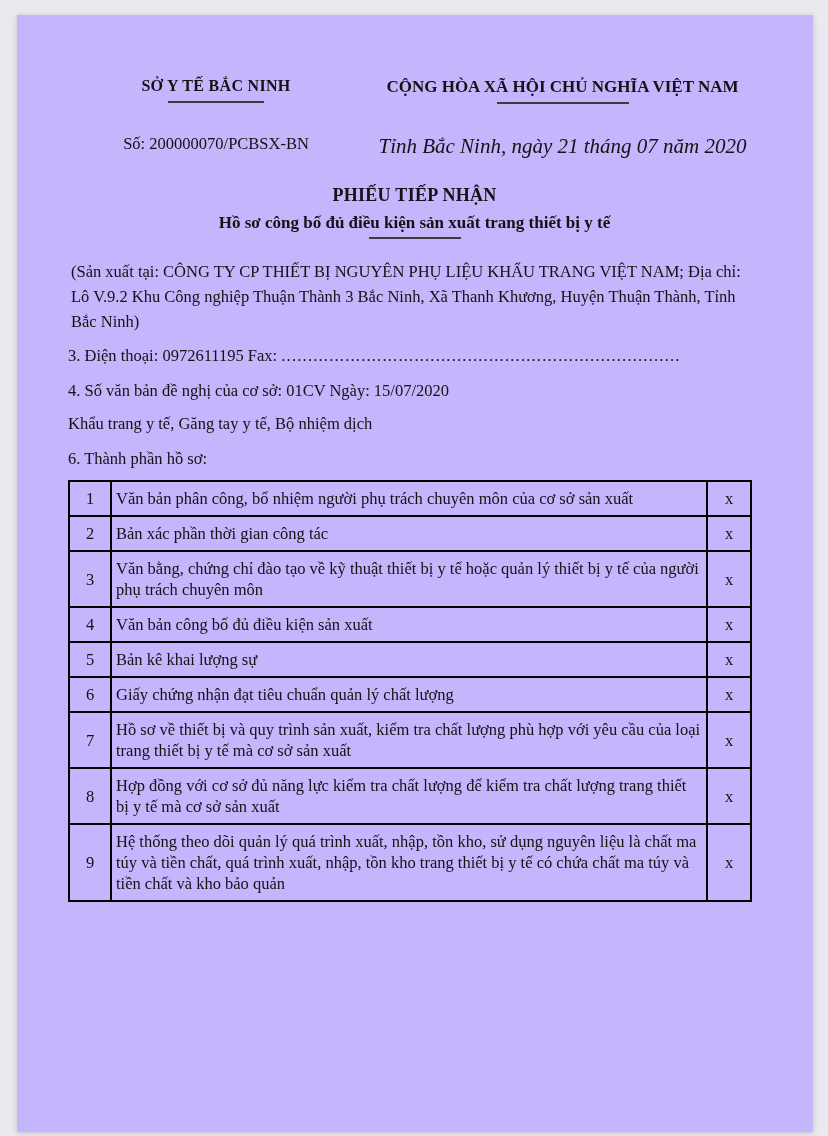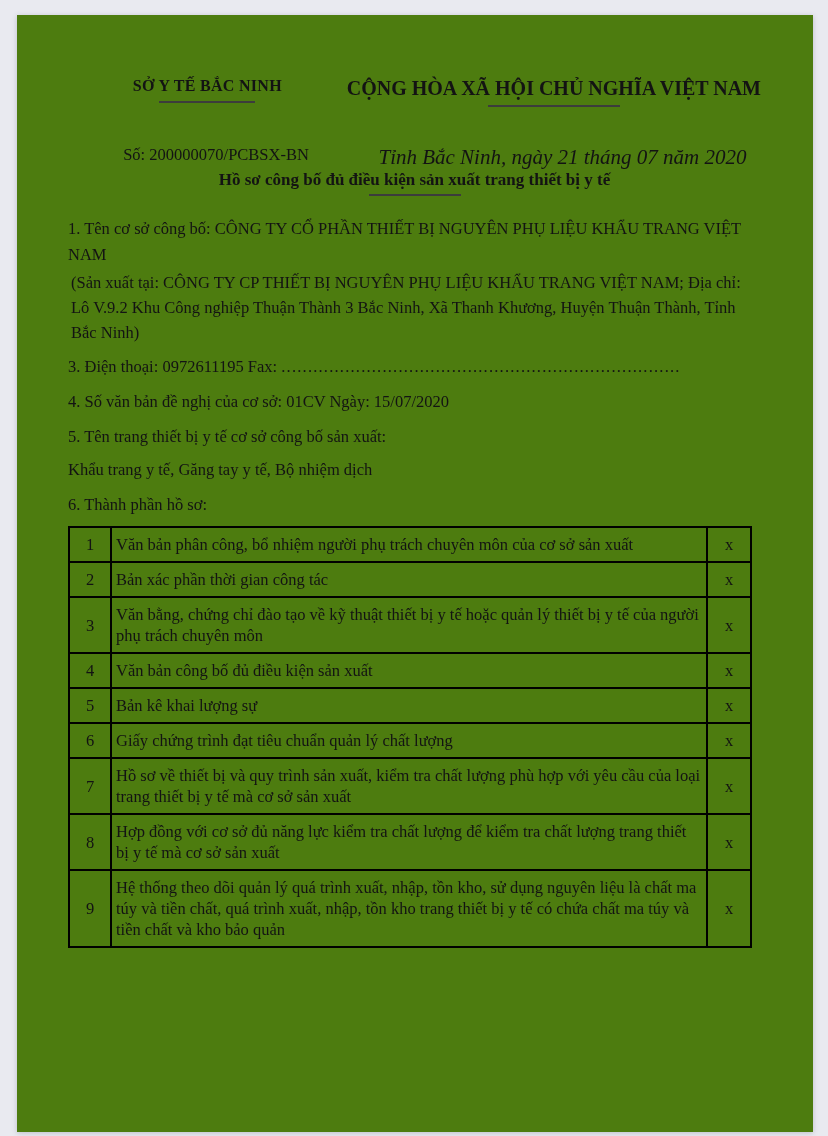--- a/index.html
+++ b/index.html
@@ -11,21 +11,21 @@
     background: #e9eaf0;
     min-height: 1136px;
     position: relative;
   }
   .page {
     position: absolute;
     left: 17px;
     top: 15px;
     width: 796px;
     height: 1117px;
-    background: #4d7c0f;
+    background: #c4b5fd;
     box-shadow: 0 1px 5px rgba(60,64,90,0.25);
   }
   .content {
     padding: 50px 52px 0 51px;
     color: #131313;
   }
   
   .header-row { display: flex; margin-top: 0; }
   .header-left {
     width: 296px;
@@ -37,39 +37,39 @@
     font-size: 16px;
     letter-spacing: 0.3px;
     white-space: nowrap;
   }
   .header-right {
     flex: 1;
     text-align: center;
   }
   .motto-line1 {
     font-weight: bold;
-    font-size: 20px;
+    font-size: 17px;
     padding-top: 12px;
     white-space: nowrap;
   }
   .motto-line2 {
     font-weight: bold;
     font-size: 16.5px;
     margin-top: 5px;
     white-space: nowrap;
   }
   .rule {
     height: 2px;
     background: #3c3c3c;
     margin: 4px auto 0 auto;
   }
   .rule-org { width: 96px; margin-top: 6px; }
   .rule-motto { width: 132px; margin-top: 5px; }
   
-  .ref-row { display: flex; margin-top: 38px; }
+  .ref-row { display: flex; margin-top: 30px; }
   .ref-left {
     width: 296px;
     text-align: center;
     font-size: 16.5px;
     white-space: nowrap;
   }
   .ref-right {
     flex: 1;
     text-align: center;
     font-style: italic;
@@ -81,20 +81,21 @@
     text-align: center;
     font-weight: bold;
     font-size: 18px;
     margin-top: 26px;
     letter-spacing: 0.3px;
   }
   .doc-subtitle {
     text-align: center;
     font-weight: bold;
     font-size: 17px;
+    margin-top: 7px;
   }
   .rule-subtitle { width: 92px; margin-top: 4px; }
   
   .fields { margin-top: 20px; }
   .field {
     font-size: 16.5px;
     line-height: 26px;
     margin-top: 9px;
   }
   .field.tight { margin-top: 7px; }
@@ -133,29 +134,28 @@
         <div class="motto-line1">CỘNG HÒA XÃ HỘI CHỦ NGHĨA VIỆT NAM</div>
         <div class="rule rule-motto"></div>
       </div>
     </div>
 
     <div class="ref-row">
       <div class="ref-left">Số: 200000070/PCBSX-BN</div>
       <div class="ref-right">Tỉnh Bắc Ninh, ngày 21 tháng 07 năm 2020</div>
     </div>
 
+    <div class="doc-title">PHIẾU TIẾP NHẬN</div>
     <div class="doc-subtitle">Hồ sơ công bố đủ điều kiện sản xuất trang thiết bị y tế</div>
     <div class="rule rule-subtitle"></div>
 
     <div class="fields">
-      <p class="field">1. Tên cơ sở công bố: CÔNG TY CỔ PHẦN THIẾT BỊ NGUYÊN PHỤ LIỆU KHẨU TRANG VIỆT NAM</p>
       <p class="field note">(Sản xuất tại: CÔNG TY CP THIẾT BỊ NGUYÊN PHỤ LIỆU KHẨU TRANG VIỆT NAM; Địa chỉ: Lô V.9.2 Khu Công nghiệp Thuận Thành 3 Bắc Ninh, Xã Thanh Khương, Huyện Thuận Thành, Tỉnh Bắc Ninh)</p>
       <p class="field"><span>3. Điện thoại: 0972611195  Fax:</span> <span class="dots">...........................................................................</span></p>
       <p class="field">4. Số văn bản đề nghị của cơ sở: 01CV Ngày: 15/07/2020</p>
-      <p class="field">5. Tên trang thiết bị y tế cơ sở công bố sản xuất:</p>
       <p class="field tight">Khẩu trang y tế, Găng tay y tế, Bộ nhiệm dịch</p>
       <p class="field">6. Thành phần hồ sơ:</p>
     </div>
 
     <table class="dossier">
       <tbody>
           <tr>
             <td class="col-no">1</td>
             <td class="col-text">Văn bản phân công, bổ nhiệm người phụ trách chuyên môn của cơ sở sản xuất</td>
             <td class="col-check">x</td>
@@ -175,21 +175,21 @@
             <td class="col-text">Văn bản công bố đủ điều kiện sản xuất</td>
             <td class="col-check">x</td>
           </tr>
           <tr>
             <td class="col-no">5</td>
             <td class="col-text">Bản kê khai lượng sự</td>
             <td class="col-check">x</td>
           </tr>
           <tr>
             <td class="col-no">6</td>
-            <td class="col-text">Giấy chứng trình đạt tiêu chuẩn quản lý chất lượng</td>
+            <td class="col-text">Giấy chứng nhận đạt tiêu chuẩn quản lý chất lượng</td>
             <td class="col-check">x</td>
           </tr>
           <tr>
             <td class="col-no">7</td>
             <td class="col-text">Hồ sơ về thiết bị và quy trình sản xuất, kiểm tra chất lượng phù hợp với yêu cầu của loại trang thiết bị y tế mà cơ sở sản xuất</td>
             <td class="col-check">x</td>
           </tr>
           <tr>
             <td class="col-no">8</td>
             <td class="col-text">Hợp đồng với cơ sở đủ năng lực kiểm tra chất lượng để kiểm tra chất lượng trang thiết bị y tế mà cơ sở sản xuất</td>

